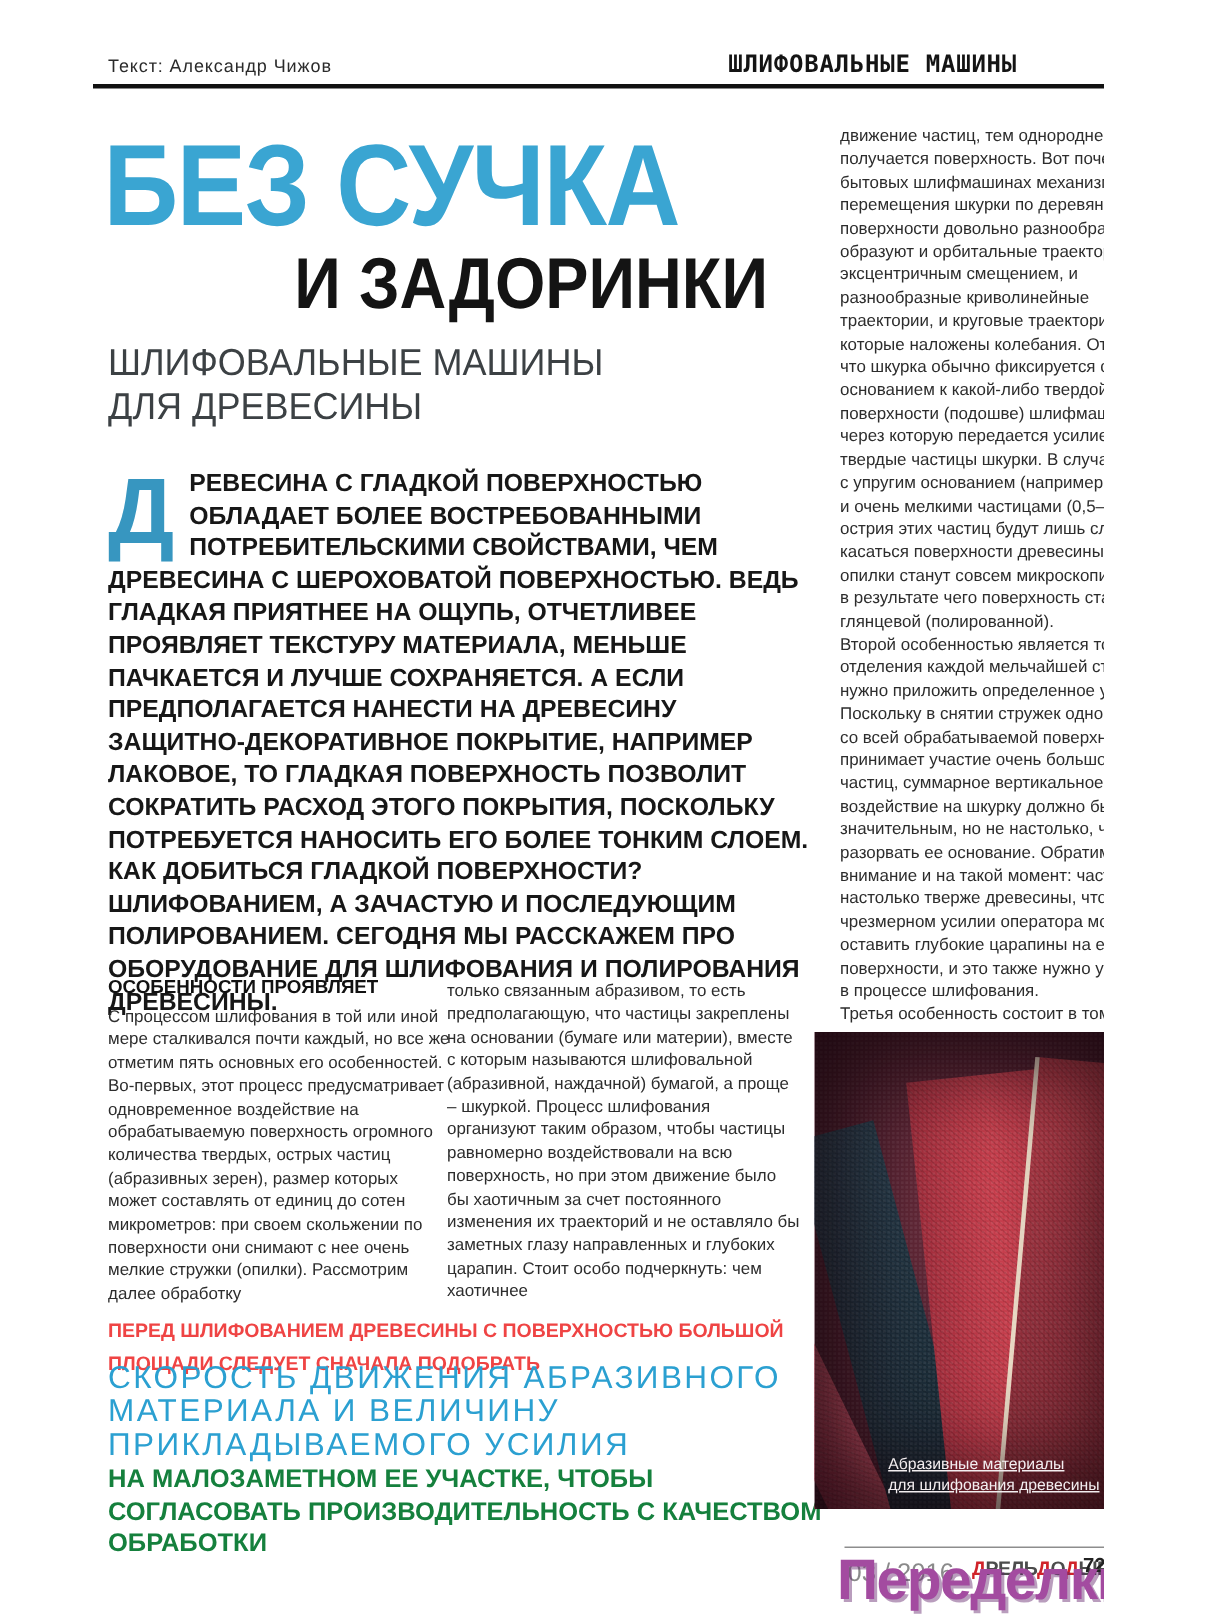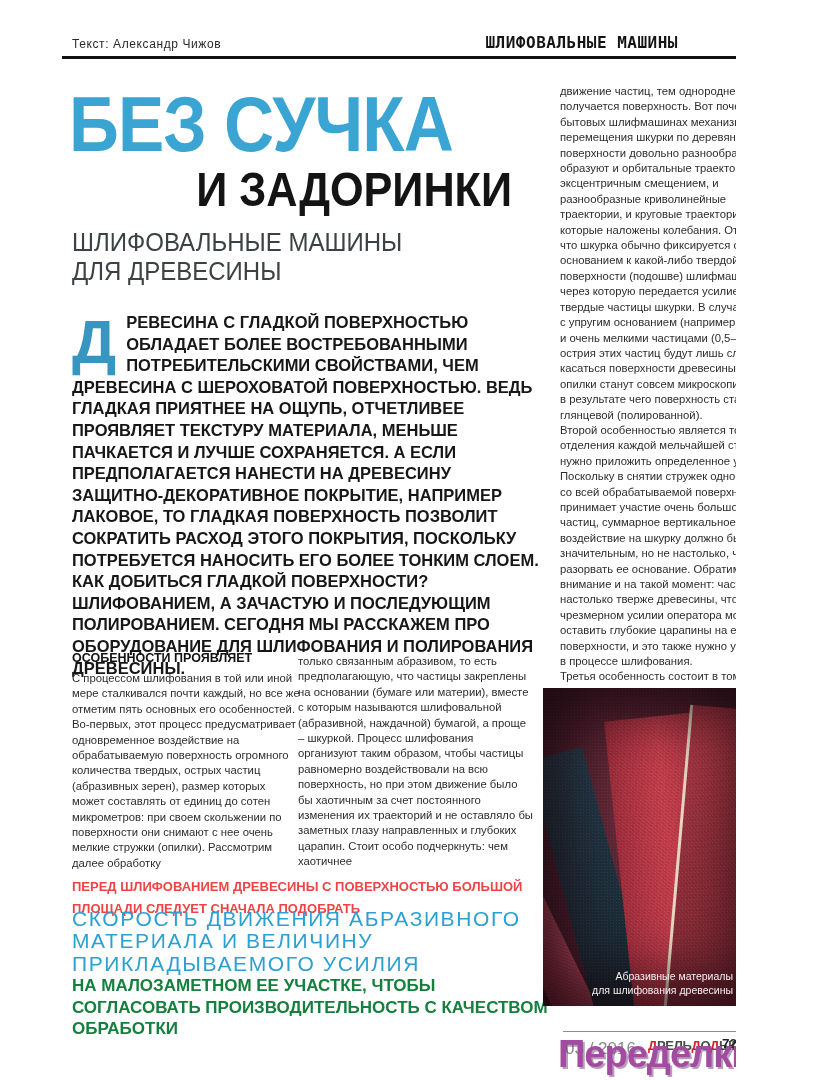--- a/index.html
+++ b/index.html
@@ -60,22 +60,22 @@
   .s3{left:66px;bottom:-50px;width:56px;height:320px;transform:rotate(-15deg);
     transform-origin:bottom right;background:linear-gradient(to bottom,#28404f,#141f29);}
   .s4{left:96px;bottom:-45px;width:94px;height:336px;transform:rotate(-6deg);
     transform-origin:bottom center;background:linear-gradient(to right,#a52f3e,#c73f4d 55%,#b23645);
     border-right:2px solid rgba(255,220,200,.45);}
   .s5{left:118px;bottom:-35px;width:126px;height:332px;transform:rotate(5deg);
     transform-origin:bottom center;border-left:3px solid #e9d9c4;
     background:linear-gradient(160deg,#b53b47 0%,#94303d 45%,#76252f 100%);}
   .sheet-tex{position:absolute;inset:0;
     background-image:repeating-linear-gradient(45deg, rgba(0,0,0,.10) 0 1px, transparent 1px 3px);}
-  .caption{position:absolute;right:28px;bottom:9px;text-align:right;color:#f3eef0;
-    font-size:10.5px;line-height:13.5px;z-index:5;}
+  .caption{position:absolute;right:28px;bottom:9px;text-align:left;color:#f3eef0;
+    font-size:10.5px;line-height:13.5px;z-index:5;text-decoration:underline;}
   .caption span{display:block;}
 
   
   .footer-rule{left:563px;top:1031px;width:247px;height:1px;background:#8d8d8d;}
   .footer-issue{left:565px;top:1039px;font-size:17px;color:#8a8a8a;}
   .footer-logo{left:648px;top:1038px;font-size:13px;font-weight:bold;letter-spacing:-.3px;
     color:#4c4c4c;white-space:nowrap;}
   .footer-logo .red{color:#d0232a;}
   .footer-page{left:722px;top:1036px;font-size:13.5px;font-weight:bold;color:#222;}
 

